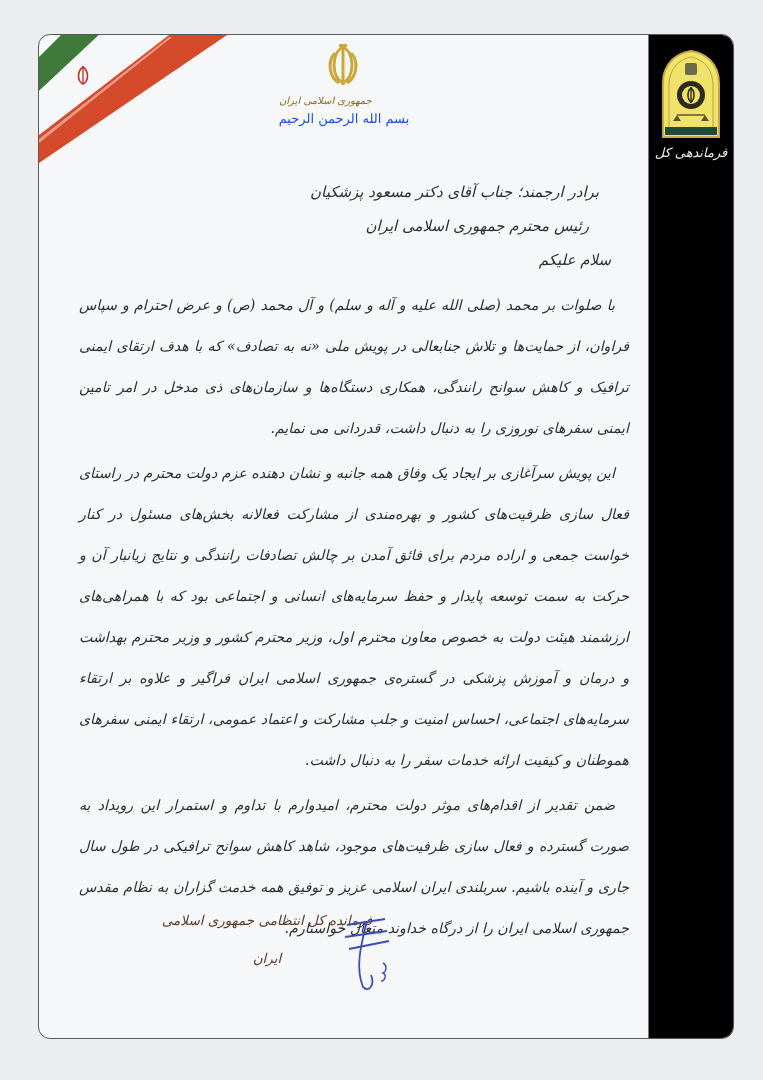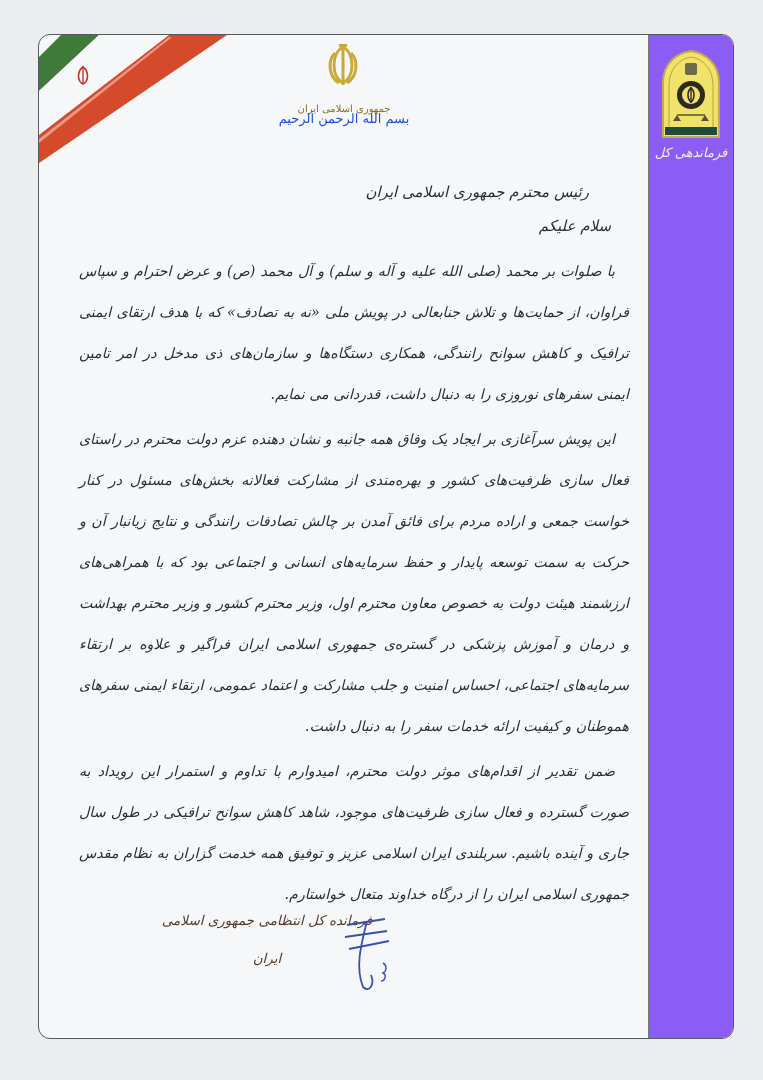--- a/index.html
+++ b/index.html
@@ -6,33 +6,33 @@
   body {
     width: 763px; height: 1080px; background: #ecedef; position: relative; overflow: hidden;
     font-family: "DejaVu Serif", serif;
   }
   .frame {
     position: absolute; left: 38px; top: 34px; width: 694px; height: 1003px;
     border: 1.5px solid #555a5e; border-radius: 12px; background: #f6f7f8; overflow: hidden;
   }
   .sidebar {
     position: absolute; right: 0; top: 0; width: 84px; height: 100%;
-    background: #8b5cf6; border-top-right-radius: 11px; border-bottom-right-radius: 11px;
+    background: #000000; border-top-right-radius: 11px; border-bottom-right-radius: 11px;
     border-left: 1px solid #777;
   }
   .emblem-wrap { position: absolute; left: 10px; top: 14px; width: 64px; height: 92px; }
   .sidebar-caption {
     position: absolute; left: 0; width: 84px; top: 110px; text-align: center;
     color: #f1efe2; font-size: 13px; font-style: italic; direction: rtl;
   }
   .ribbons { position: absolute; left: 0; top: 0; width: 200px; height: 130px; }
   .crest { position: absolute; left: 280px; top: 8px; width: 48px; height: 44px; }
   .crest-caption {
-    position: absolute; left: 240px; top: 68px; width: 130px; text-align: center;
-    font-size: 10px; color: #8a6d1e; direction: rtl; 
+    position: absolute; left: 240px; top: 60px; width: 130px; text-align: left;
+    font-size: 10px; color: #8a6d1e; direction: rtl; font-style: italic;
   }
   .basmala {
     position: absolute; left: 230px; top: 76px; width: 150px; text-align: center;
     font-size: 13px; color: #1d4ed8; direction: rtl; letter-spacing: -0.5px;
   }
   .letter {
     position: absolute; left: 40px; top: 140px; width: 550px; direction: rtl; text-align: right;
     color: #2b2e33; font-style: italic;
   }
   .salutation { font-size: 15px; line-height: 34px; padding-right: 30px; }
@@ -84,20 +84,21 @@
       <line x1="18" y1="66" x2="46" y2="66" stroke="#5a5230" stroke-width="1.4"></line>
       <path d="M18,66 l-4,6 h8 z M46,66 l-4,6 h8 z" fill="#5a5230"></path>
       <rect x="6" y="78" width="52" height="8" fill="#1f4a3c"></rect>
       <rect x="26" y="14" width="12" height="12" rx="2" fill="#6d6a4a"></rect>
     </svg>
     <div class="sidebar-caption">فرماندهی کل</div>
   </div>
 
   <div class="letter">
     <div class="salutation">
+      <span>برادر ارجمند؛ جناب آقای دکتر مسعود پزشکیان</span>
       <span class="line2">رئیس محترم جمهوری اسلامی ایران</span>
     </div>
     <div class="greeting">سلام علیکم</div>
     <p class="para indent">با صلوات بر محمد (صلی الله علیه و آله و سلم) و آل محمد (ص) و عرض احترام و سپاس فراوان، از حمایت‌ها و تلاش جنابعالی در پویش ملی «نه به تصادف» که با هدف ارتقای ایمنی ترافیک و کاهش سوانح رانندگی، همکاری دستگاه‌ها و سازمان‌های ذی مدخل در امر تامین ایمنی سفرهای نوروزی را به دنبال داشت، قدردانی می نمایم.</p>
     <p class="para indent">این پویش سرآغازی بر ایجاد یک وفاق همه جانبه و نشان دهنده عزم دولت محترم در راستای فعال سازی ظرفیت‌های کشور و بهره‌مندی از مشارکت فعالانه بخش‌های مسئول در کنار خواست جمعی و اراده مردم برای فائق آمدن بر چالش تصادفات رانندگی و نتایج زیانبار آن و حرکت به سمت توسعه پایدار و حفظ سرمایه‌های انسانی و اجتماعی بود که با همراهی‌های ارزشمند هیئت دولت به خصوص معاون محترم اول، وزیر محترم کشور و وزیر محترم بهداشت و درمان و آموزش پزشکی در گستره‌ی جمهوری اسلامی ایران فراگیر و علاوه بر ارتقاء سرمایه‌های اجتماعی، احساس امنیت و جلب مشارکت و اعتماد عمومی، ارتقاء ایمنی سفرهای هموطنان و کیفیت ارائه خدمات سفر را به دنبال داشت.</p>
     <p class="para indent">ضمن تقدیر از اقدام‌های موثر دولت محترم، امیدوارم با تداوم و استمرار این رویداد به صورت گسترده و فعال سازی ظرفیت‌های موجود، شاهد کاهش سوانح ترافیکی در طول سال جاری و آینده باشیم. سربلندی ایران اسلامی عزیز و توفیق همه خدمت گزاران به نظام مقدس جمهوری اسلامی ایران را از درگاه خداوند متعال خواستارم.</p>
   </div>
 
   <div class="signature">
     <div>فرمانده کل انتظامی جمهوری اسلامی ایران</div>

